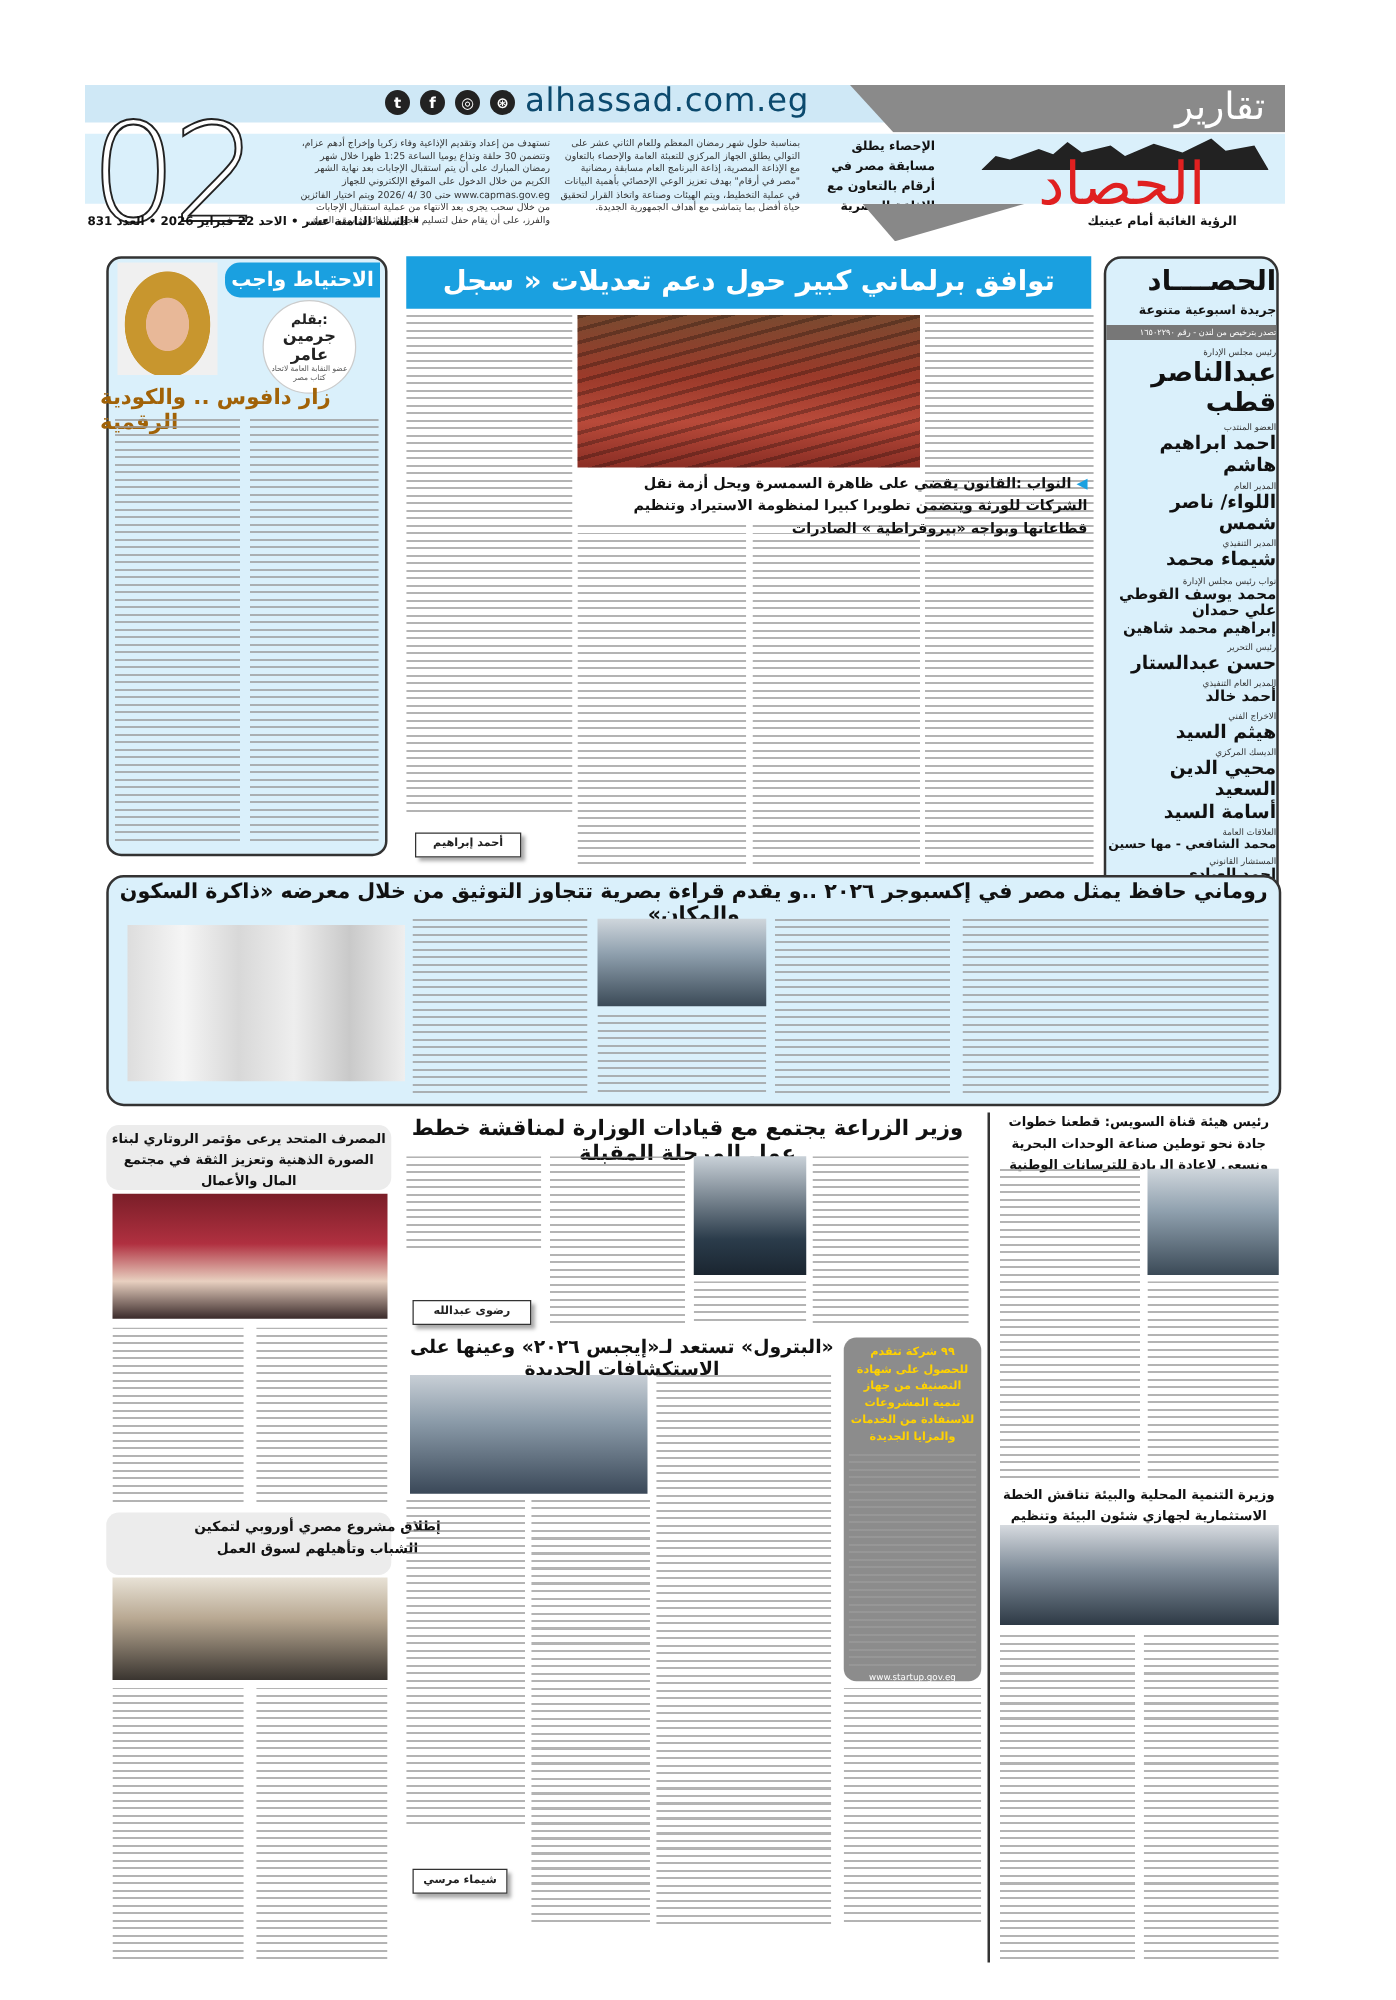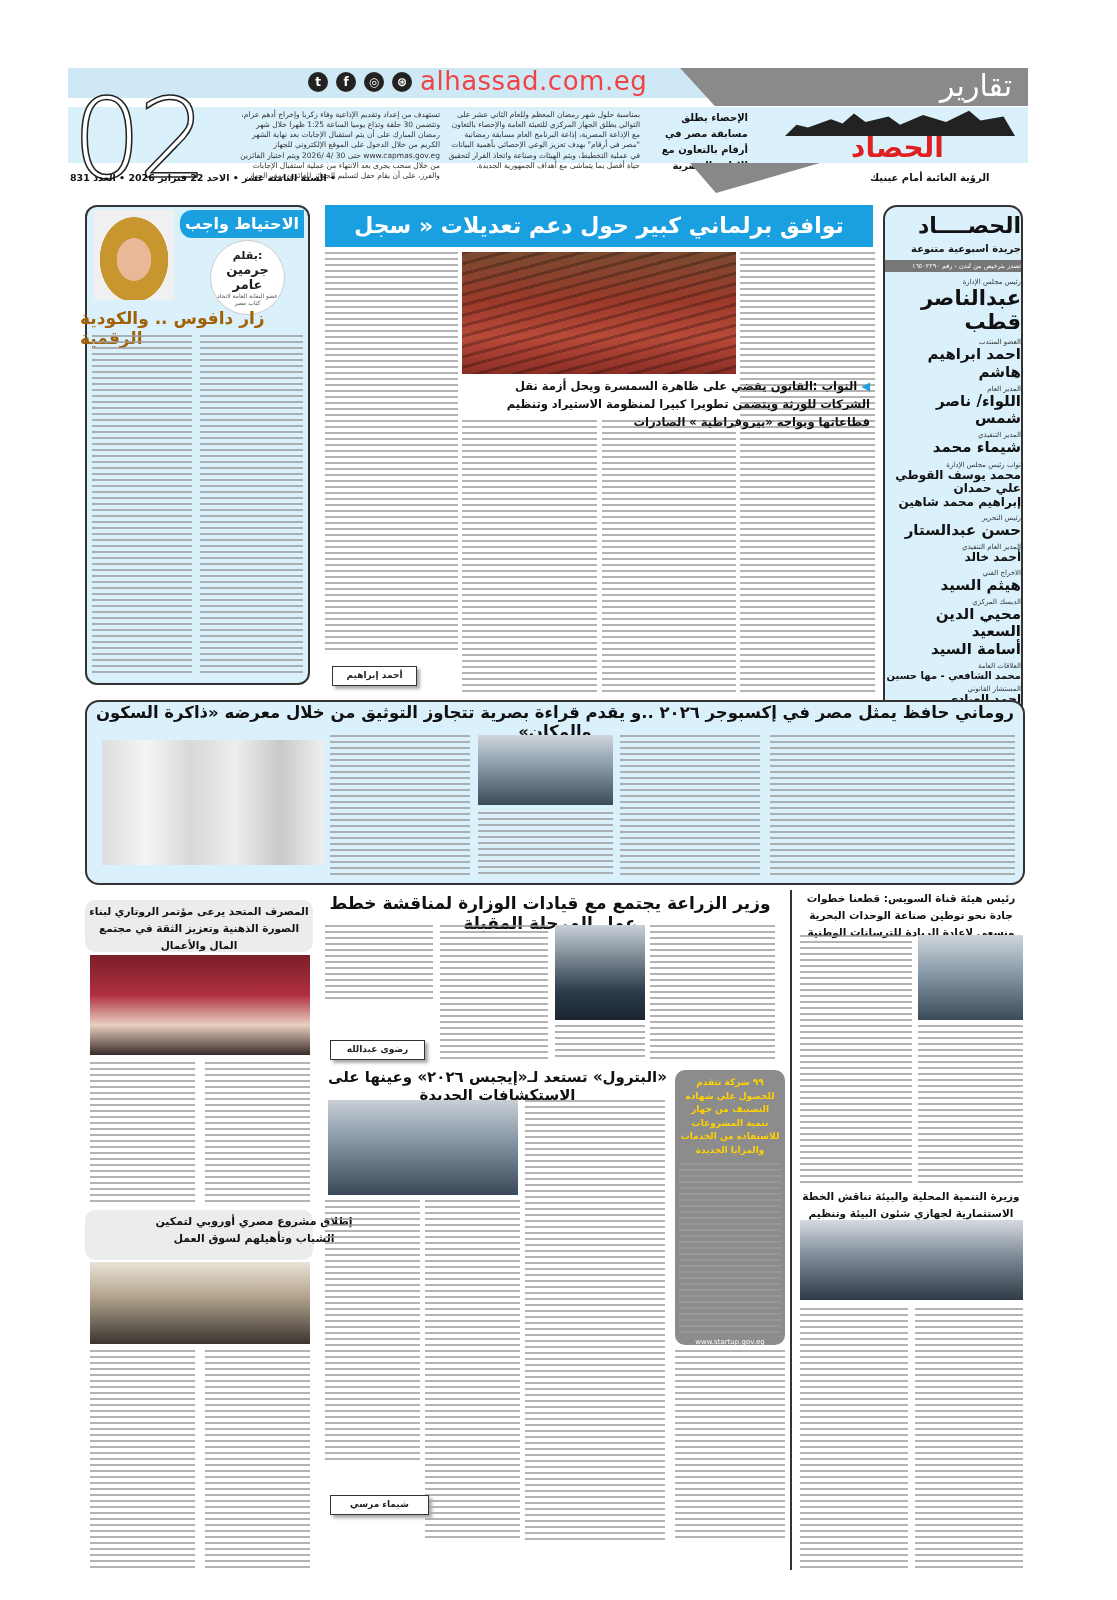--- a/index.html
+++ b/index.html
@@ -1,30 +1,30 @@
 <!DOCTYPE html>
 <html><head>
 <meta charset="utf-8">
 <style>
   * { box-sizing: border-box; margin: 0; padding: 0; }
   body { width: 1117px; height: 1600px; background: #ffffff; font-family: "DejaVu Sans", sans-serif; position: relative; overflow: hidden; color: #222; }
   .abs { position: absolute; }
   .rtl { direction: rtl; text-align: right; }
   
   .top-band { left: 68px; top: 68px; width: 960px; height: 30px; background: #cfe8f6; }
-  .site-url { left: 420px; top: 66px; font-size: 26px; color: #ef4444; font-family: "DejaVu Sans", sans-serif; letter-spacing: 0.5px; }
+  .site-url { left: 420px; top: 66px; font-size: 26px; color: #0c4a6e; font-family: "DejaVu Sans", sans-serif; letter-spacing: 0.5px; }
   .social { top: 72px; width: 20px; height: 20px; border-radius: 50%; background: #222; color: #fff; font-size: 12px; text-align: center; line-height: 20px; font-weight: bold; }
   .grey-wedge { left: 680px; top: 68px; width: 348px; height: 38px; background: #8a8a8a; clip-path: polygon(0 0, 100% 0, 100% 100%, 10% 100%); }
   .section-label { left: 940px; top: 68px; font-size: 30px; color: #fff; font-family: "DejaVu Sans", sans-serif; }
   .header-band { left: 68px; top: 107px; width: 960px; height: 56px; background: #daf0fb; }
   .big-num { left: 72px; top: 84px; font-size: 110px; color: #fff; -webkit-text-stroke: 1.5px #222; font-family: "DejaVu Sans", sans-serif; font-weight: 200; letter-spacing: -4px; line-height: 1; }
   .teaser { font-size: 7.5px; line-height: 1.35; color: #333; }
   .teaser-title { left: 648px; top: 110px; width: 100px; font-size: 10px; font-weight: bold; line-height: 1.6; color: #111; }
   .logo-skyline { left: 785px; top: 108px; width: 230px; height: 28px; background: #222; clip-path: polygon(0 100%, 5% 60%, 10% 70%, 20% 40%, 25% 55%, 30% 20%, 35% 50%, 45% 30%, 50% 60%, 60% 25%, 70% 50%, 80% 10%, 85% 45%, 95% 30%, 100% 100%); }
-  .logo-text { left: 775px; top: 128px; width: 245px; height: 40px; color: #e02020; font-size: 28px; font-weight: bold; text-align: center; line-height: 40px; font-family: "DejaVu Sans", sans-serif; }
+  .logo-text { left: 775px; top: 128px; width: 245px; height: 40px; color: #e02020; font-size: 47px; font-weight: normal; text-align: center; line-height: 40px; font-family: "DejaVu Sans", sans-serif; }
   .tagline { left: 870px; top: 172px; font-size: 10px; font-weight: bold; color: #111; }
   .issue-line { left: 70px; top: 172px; font-size: 9.5px; font-weight: bold; color: #111; }
   .grey-tri { left: 690px; top: 163px; width: 130px; height: 30px; background: #888; clip-path: polygon(0 0, 100% 0, 20% 100%); }
 
   
   .masthead { left: 883px; top: 205px; width: 140px; height: 625px; border: 2px solid #333; border-radius: 14px; background: #daf0fb; text-align: right; }
   .mh-title { font-size: 22px; font-weight: bold; margin-top: 6px; color: #111; }
   .mh-sub { font-size: 10px; font-weight: bold; margin-top: 5px; color: #111; }
   .mh-license { background: #777; color: #fff; font-size: 6.5px; margin: 6px 0; padding: 2px 0; }
   .mh-role { font-size: 7px; color: #333; margin-top: 4px; }
@@ -190,20 +190,20 @@
 <div class="abs dark-headline rtl" style="left:100px; top:1213px; width:222px; font-size:11px; line-height:1.55;margin-left:43px;">إطلاق مشروع مصري أوروبي لتمكين الشباب وتأهيلهم لسوق العمل</div>
 <div class="abs people" style="left:90px; top:1262px; width:220px; height:82px; background:linear-gradient(180deg,#e8e2d6 0%,#b8a892 40%,#3a3530 100%);"></div>
 <div class="abs col-text" style="left:90px; top:1350px; width:105px; height:220px;"></div>
 <div class="abs col-text" style="left:205px; top:1350px; width:105px; height:220px;"></div>
 
 <div class="abs dark-headline rtl" style="left:325px; top:1068px; width:345px; font-size:15px;">«البترول» تستعد لـ«إيجبس ٢٠٢٦» وعينها على الاستكشافات الجديدة</div>
 <div class="abs people" style="left:328px; top:1100px; width:190px; height:95px; background:linear-gradient(180deg,#c8cfd6 0%,#8a9aa8 40%,#3a4858 100%);"></div>
 <div class="abs col-text" style="left:525px; top:1100px; width:140px; height:440px;"></div>
 <div class="abs col-text" style="left:425px; top:1200px; width:95px; height:340px;"></div>
 <div class="abs col-text" style="left:325px; top:1200px; width:95px; height:260px;"></div>
-<div class="abs byline" style="left:330px; top:1495px; width:99px;">شيماء مرسي</div>
+<div class="abs byline" style="left:330px; top:1495px; width:76px;">شيماء مرسي</div>
 
 <div class="abs callout rtl" style="">
   <div>٩٩ شركة تتقدم للحصول على شهادة التصنيف من جهاز تنمية المشروعات للاستفادة من الخدمات والمزايا الجديدة</div>
   <div class="col-text" style="height:170px; margin-top:6px;"></div>
   <div class="callout-url">www.startup.gov.eg</div>
 </div>
 <div class="abs col-text" style="left:675px; top:1350px; width:110px; height:190px;"></div>
 
 </body></html>

